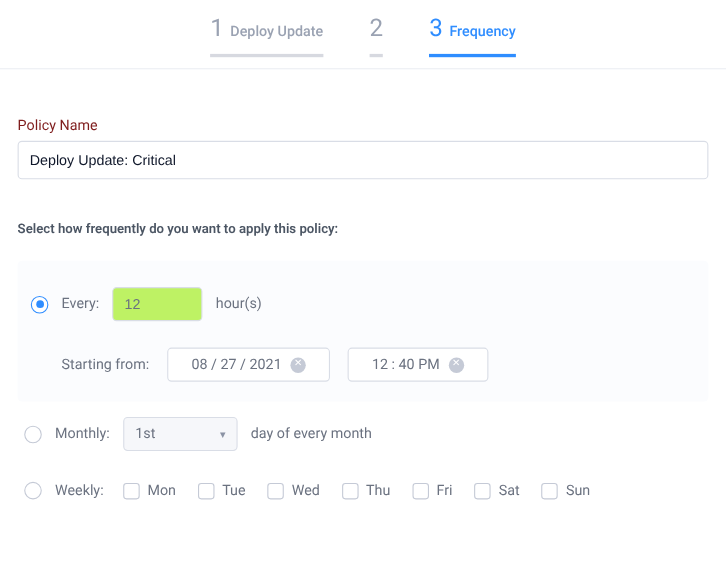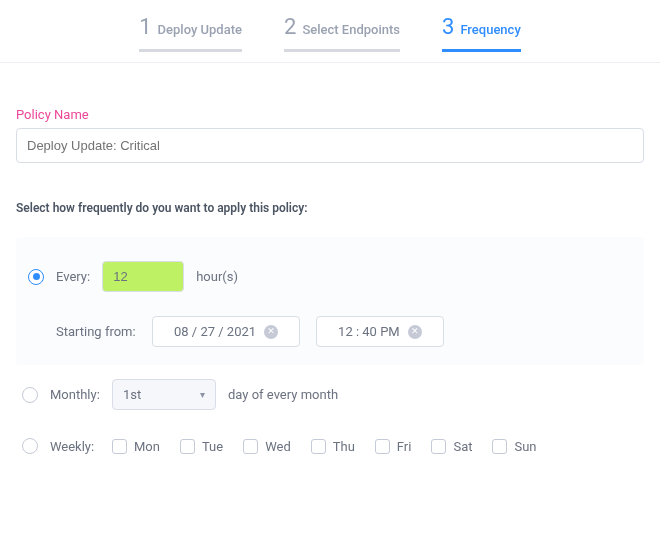--- a/index.html
+++ b/index.html
@@ -31,28 +31,28 @@
     font-weight: 400;
   }
   .step .lbl {
     font-size: 13px;
     font-weight: 500;
   }
   .step.done { border-bottom-color: #d7d9e0; color: #9aa2b2; }
   .step.active { border-bottom-color: #2f8dff; color: #2f8dff; }
   .divider { border-top: 1px solid #eceef3; margin-top: 4px; }
   .content { padding: 22px 16px 26px 16px; }
-  .field-label { color: #ec4899; font-size: 13px; margin: 22px 0 6px 0; }
+  .field-label { color: #7f1d1d; font-size: 13px; margin: 22px 0 6px 0; }
   .text-input {
     width: 100%;
     border: 1px solid #d9dde6;
     border-radius: 4px;
     padding: 9px 10px;
     font-size: 13px;
-    color: #737373;
+    color: #0f172a;
     background: #fff;
   }
   .section-heading {
     font-size: 12px;
     font-weight: 600;
     color: #4b5563;
     margin: 38px 0 22px 0;
   }
   .option-row {
     display: flex;
@@ -148,21 +148,20 @@
 </head>
 <body>
 
 <div class="stepper">
   <div class="step done">
     <span class="num">1</span>
     <span class="lbl">Deploy Update</span>
   </div>
   <div class="step done">
     <span class="num">2</span>
-    <span class="lbl">Select Endpoints</span>
   </div>
   <div class="step active">
     <span class="num">3</span>
     <span class="lbl">Frequency</span>
   </div>
 </div>
 <div class="divider"></div>
 
 <div class="content">
 

